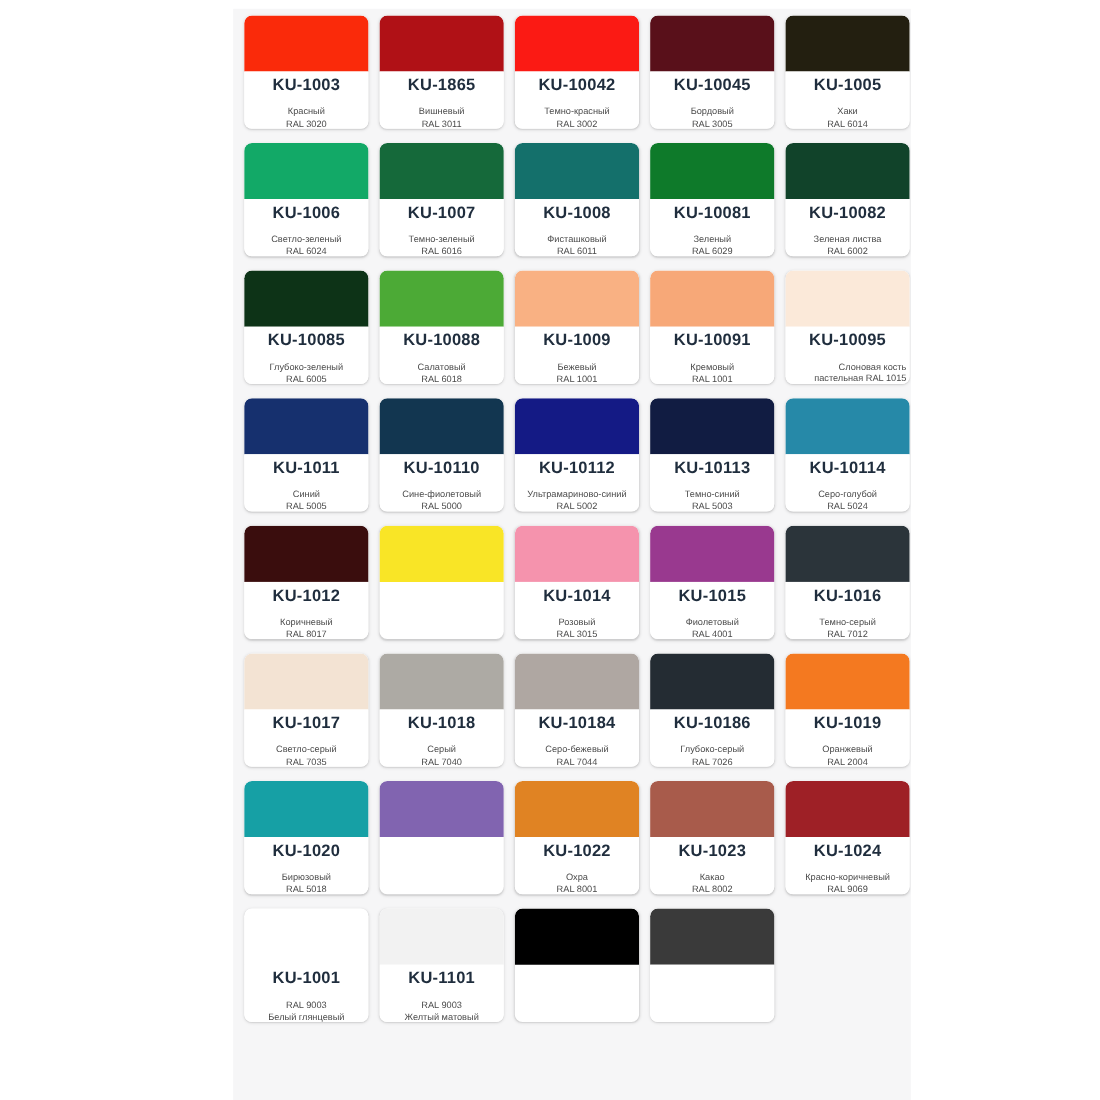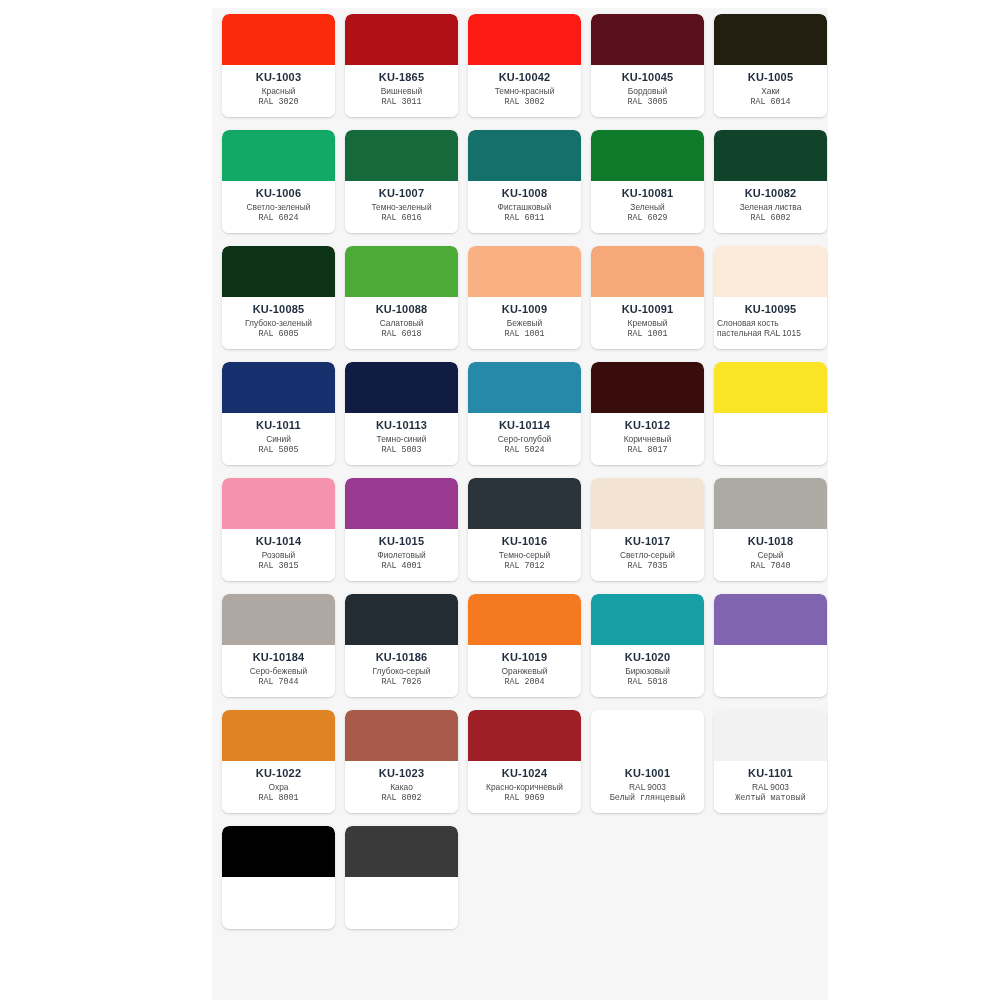--- a/index.html
+++ b/index.html
@@ -67,50 +67,49 @@
     flex: 1 1 auto;
     display: flex;
     flex-direction: column;
     align-items: center;
     justify-content: flex-start;
     padding-top: 7px;
     background: #ffffff;
   }
 
   .swatch-code {
-    font-size: 11px;
+    font-size: 15px;
     font-weight: bold;
     color: #1f2d3d;
     letter-spacing: 0.2px;
     line-height: 11px;
     text-align: left;
   }
 
   .swatch-line1 {
     font-size: 8.4px;
     color: #4a4a4a;
     line-height: 10.5px;
-    text-align: left;
-    margin-top: 3px;
+    text-align: right;
+    margin-top: 13px;
     padding: 0 3px;
     white-space: nowrap;
   }
 
   .swatch-line1.wrap {
     white-space: normal;
     line-height: 10px;
   }
 
   .swatch-line2 {
     font-size: 8.4px;
     color: #4a4a4a;
     line-height: 10.5px;
     text-align: center;
     padding: 0 3px;
-    font-family: Liberation Mono, monospace;
   }
 </style>
 </head>
 <body>
 
 <div id="catalog-page">
   <div id="content-area">
     <div id="swatch-grid">
         <div class="swatch-card">
           <div class="swatch-color" style="background: rgb(250, 42, 10);"></div>
@@ -233,20 +232,36 @@
         </div>
         <div class="swatch-card">
           <div class="swatch-color" style="background: rgb(22, 48, 110);"></div>
           <div class="swatch-info">
             <div class="swatch-code">KU-1011</div>
             <div class="swatch-line1">Синий</div>
             <div class="swatch-line2">RAL 5005</div>
           </div>
         </div>
         <div class="swatch-card">
+          <div class="swatch-color" style="background: rgb(18, 54, 80);"></div>
+          <div class="swatch-info">
+            <div class="swatch-code">KU-10110</div>
+            <div class="swatch-line1">Сине-фиолетовый</div>
+            <div class="swatch-line2">RAL 5000</div>
+          </div>
+        </div>
+        <div class="swatch-card">
+          <div class="swatch-color" style="background: rgb(20, 26, 133);"></div>
+          <div class="swatch-info">
+            <div class="swatch-code">KU-10112</div>
+            <div class="swatch-line1">Ультрамариново-синий</div>
+            <div class="swatch-line2">RAL 5002</div>
+          </div>
+        </div>
+        <div class="swatch-card">
           <div class="swatch-color" style="background: rgb(17, 28, 66);"></div>
           <div class="swatch-info">
             <div class="swatch-code">KU-10113</div>
             <div class="swatch-line1">Темно-синий</div>
             <div class="swatch-line2">RAL 5003</div>
           </div>
         </div>
         <div class="swatch-card">
           <div class="swatch-color" style="background: rgb(38, 137, 168);"></div>
           <div class="swatch-info">

